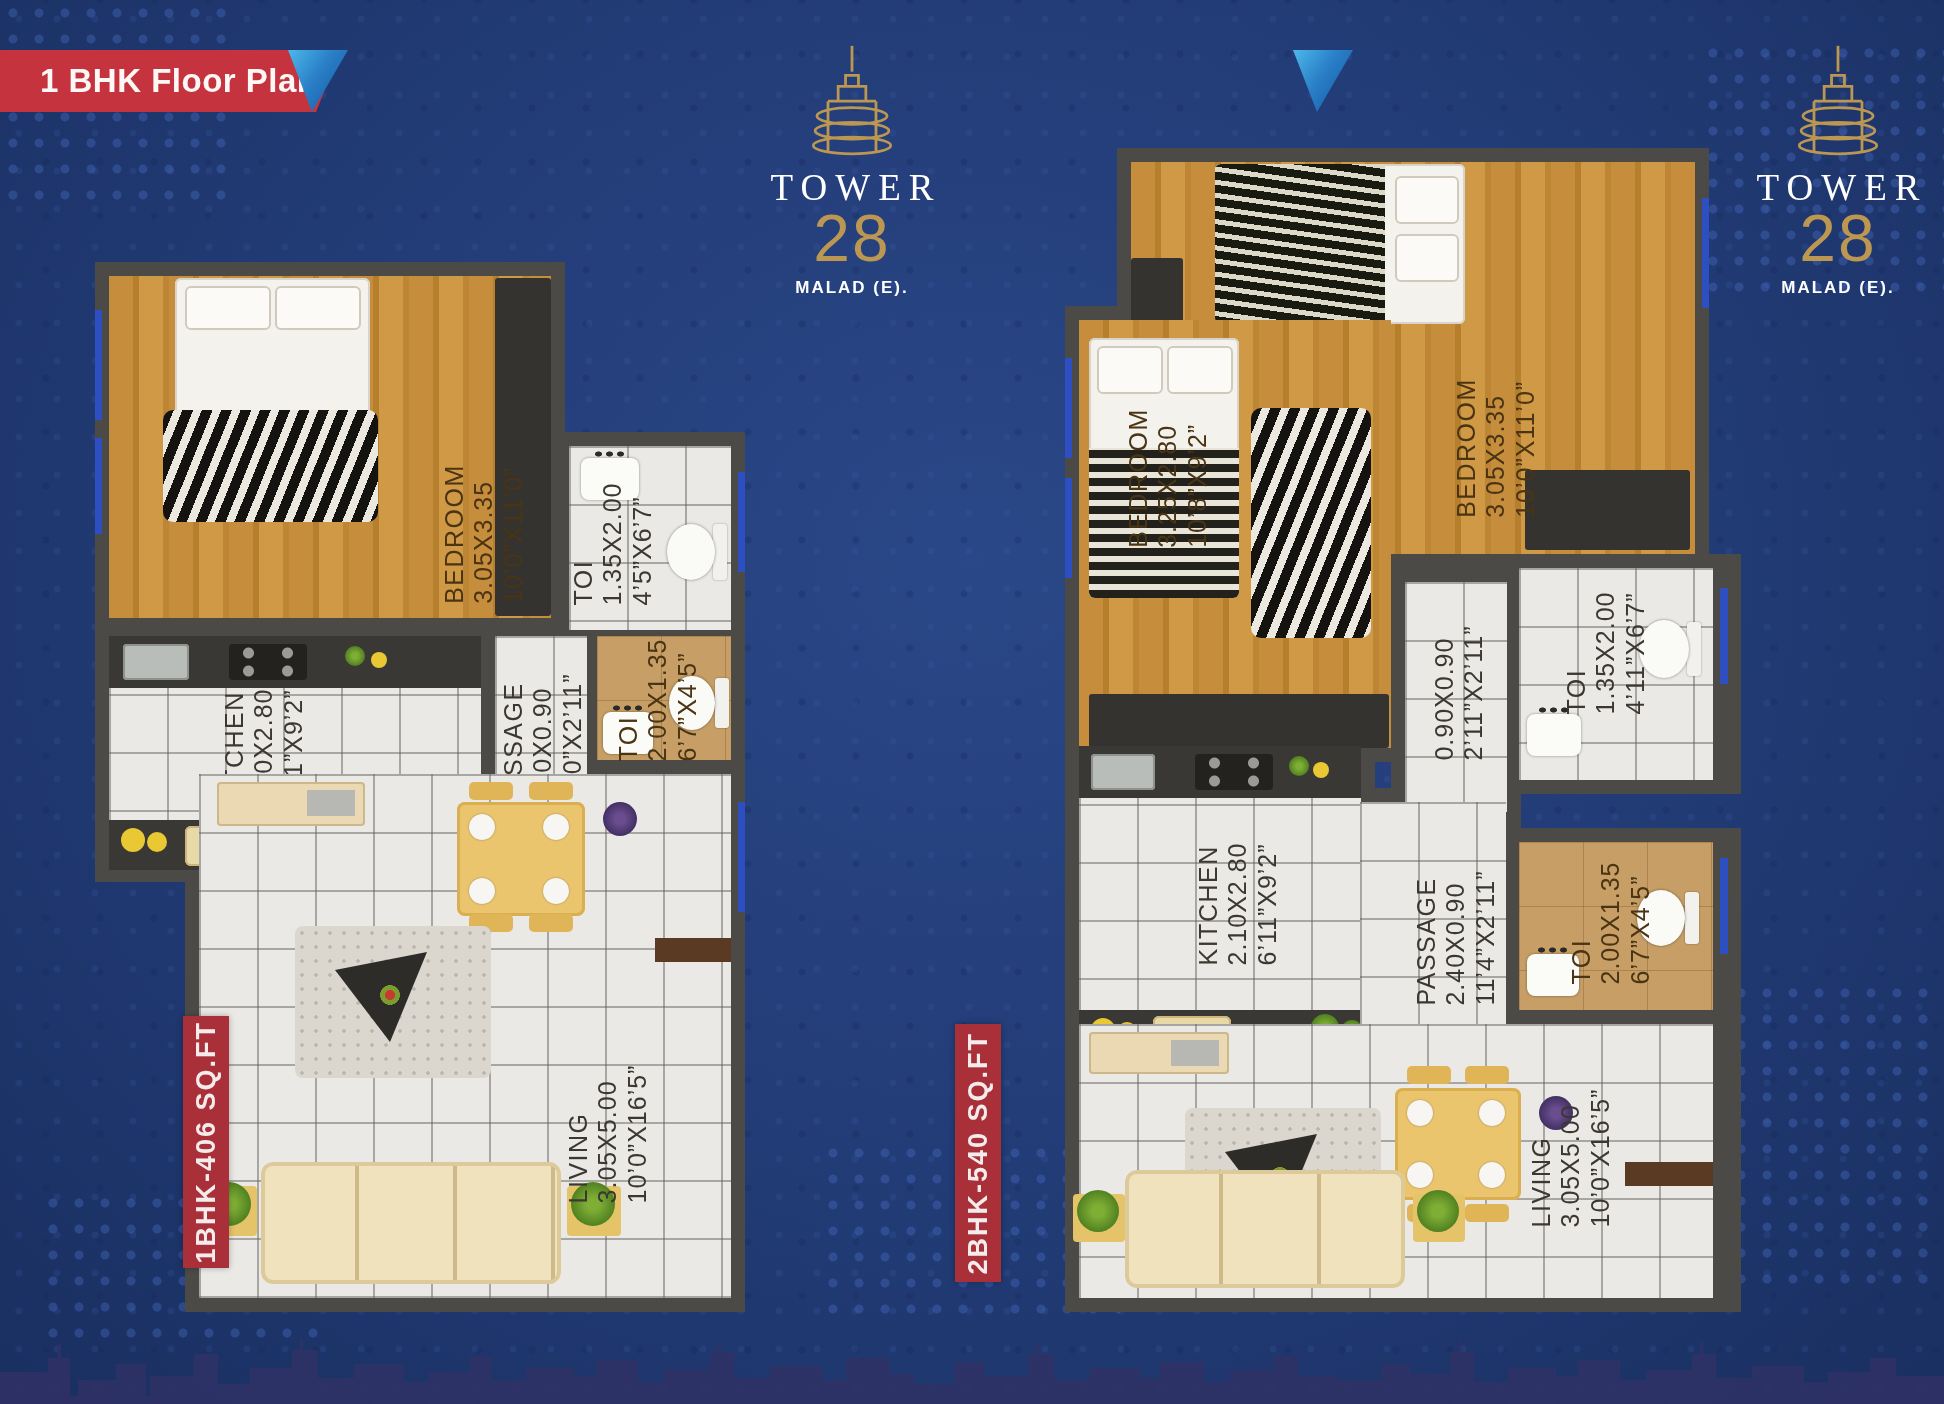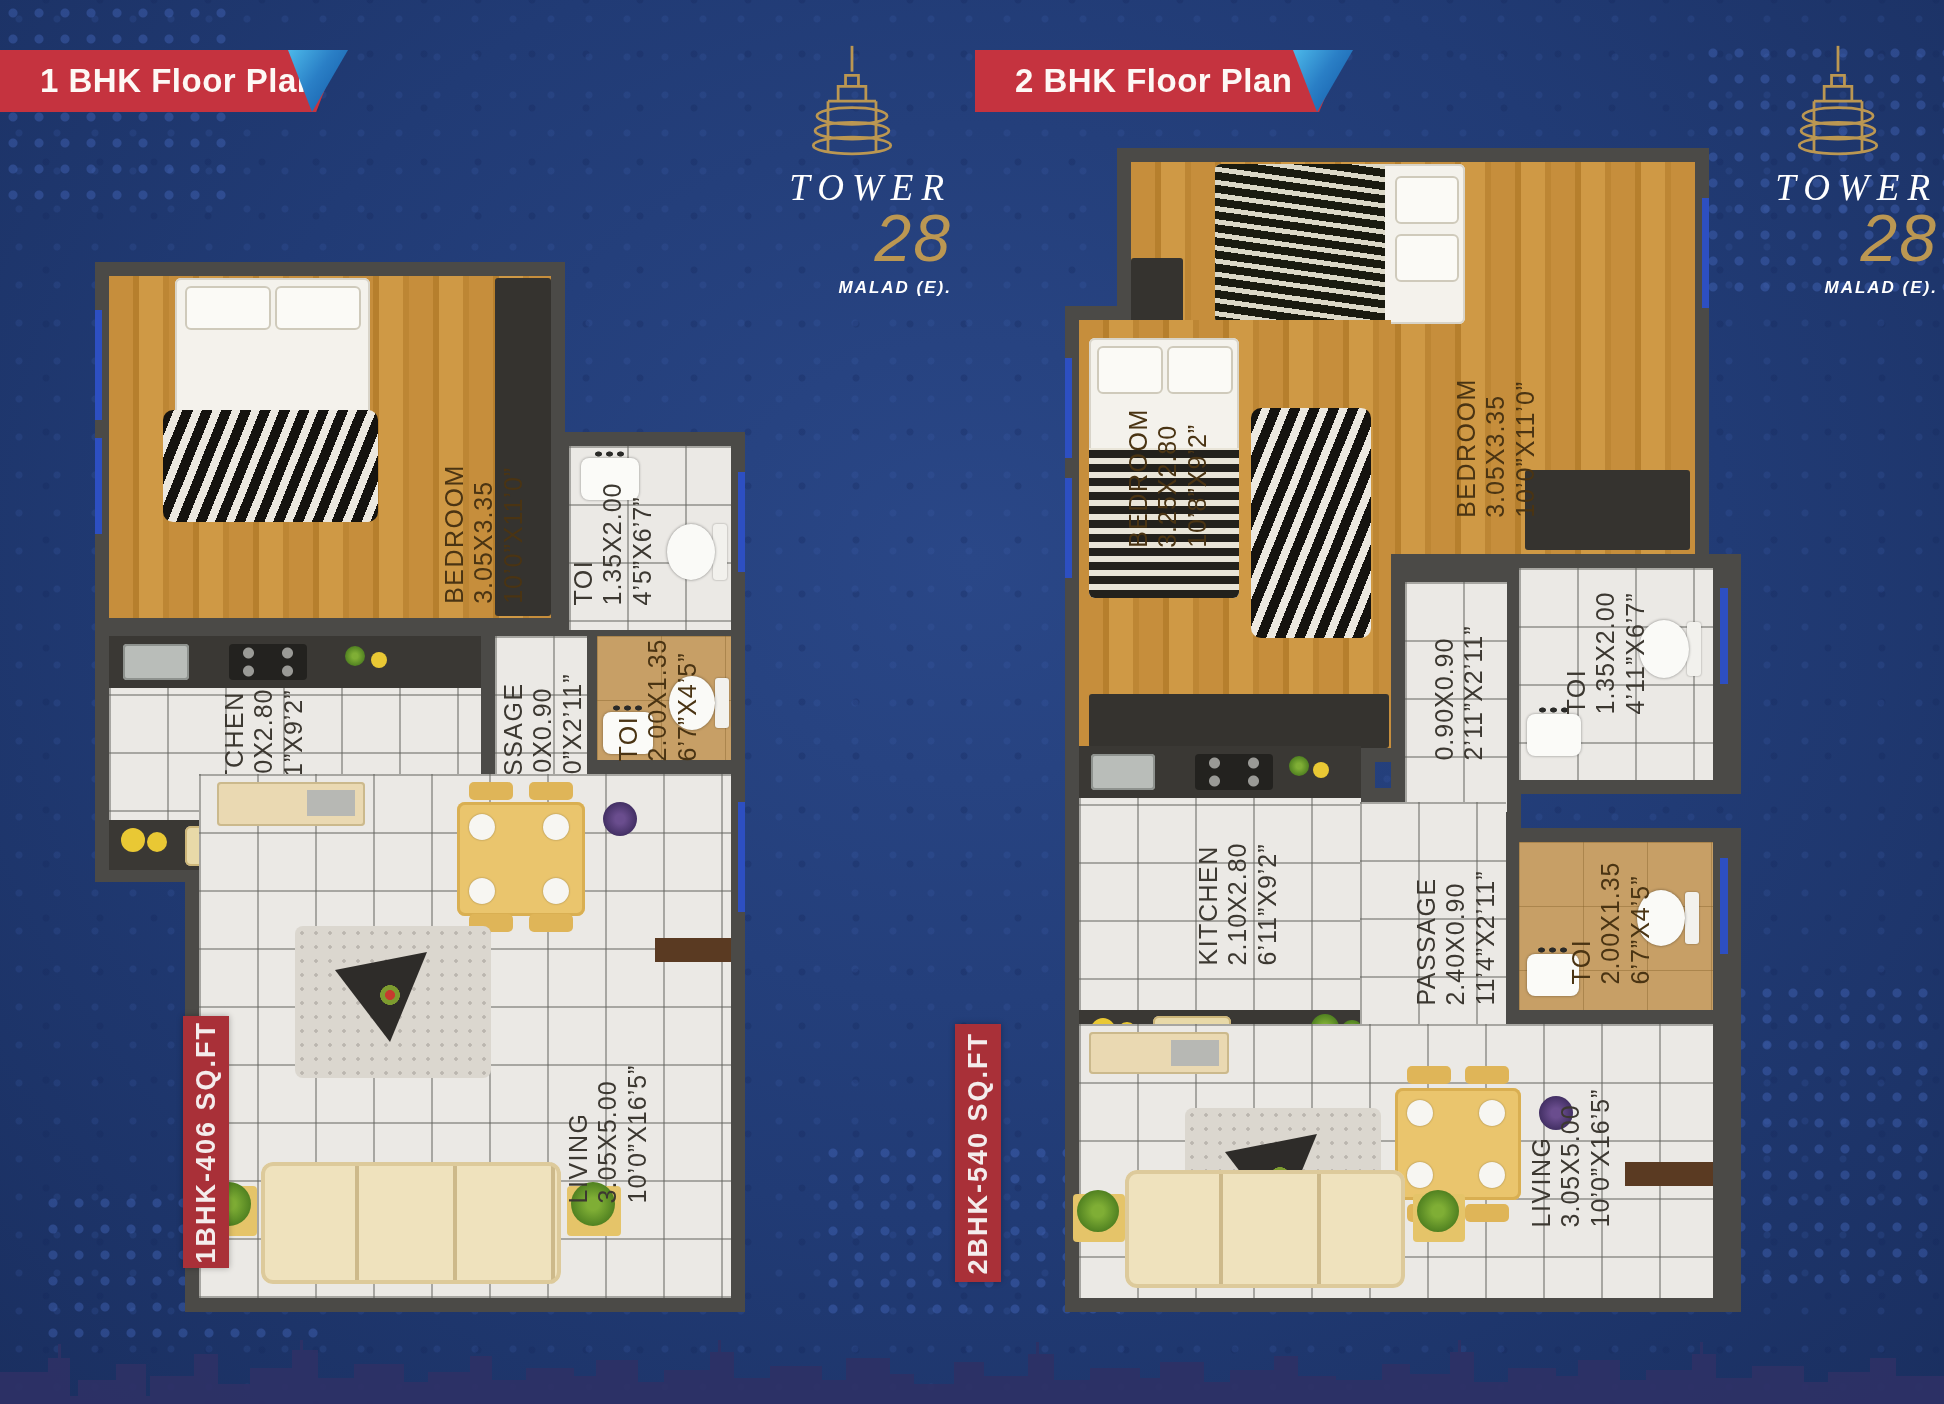--- a/index.html
+++ b/index.html
@@ -14,21 +14,21 @@
     background-image:radial-gradient(rgba(72,108,196,.38) 4px,transparent 5px);
     background-size:26px 26px;}
 
   .banner{position:absolute;height:62px;background:#c5333f;display:flex;align-items:center;
     padding-left:40px;clip-path:polygon(0 0,100% 0,93% 100%,0 100%);}
   .banner span{color:#fdf8f5;font-weight:bold;font-size:33px;letter-spacing:.5px;}
   .banner-arrow{position:absolute;width:60px;height:62px;
     background:linear-gradient(125deg,#4cb9ea 0%,#2a7fc6 45%,#155da9 90%);
     clip-path:polygon(0 0,100% 0,40% 100%);}
 
-  .logo{position:absolute;width:200px;text-align:right;font-style:italic;}
+  .logo{position:absolute;width:200px;text-align:center;}
   .logo svg{display:block;margin:0 auto;}
   .logo-tower{font-family:"Liberation Serif",serif;color:#ffffff;font-size:37px;
     letter-spacing:8px;padding-left:8px;margin-top:2px;}
   .logo-28{color:#bb9752;font-size:66px;line-height:.95;letter-spacing:2px;margin-top:-2px;}
   .logo-loc{color:#ffffff;font-weight:bold;font-size:17px;letter-spacing:2px;margin-top:8px;}
 
   .plan{position:absolute;}
   .wall{position:absolute;background:#4b4a47;}
   .tile{position:absolute;background-color:#ebe9e5;
     background-image:linear-gradient(rgba(100,100,95,.5) 1.5px,transparent 1.5px),
@@ -95,23 +95,20 @@
   <div class="dotpatch" style="left:0;top:0;width:240px;height:200px;"></div>
   <div class="dotpatch" style="left:1700px;top:40px;width:244px;height:260px;"></div>
   <div class="dotpatch" style="left:820px;top:1140px;width:300px;height:190px;"></div>
   <div class="dotpatch" style="left:1650px;top:980px;width:294px;height:320px;"></div>
   <div class="dotpatch" style="left:40px;top:1190px;width:280px;height:150px;"></div>
 
   <div class="banner" style="left:0;top:50px;width:300px;">
     <span>1 BHK Floor Plan</span>
   </div>
   <div class="banner-arrow" style="left:288px;top:50px;"></div>
-  <div class="banner" style="left:975px;top:50px;width:330px;">
-    <span>2 BHK Floor Plan</span>
-  </div>
   <div class="banner-arrow" style="left:1293px;top:50px;"></div>
 
   <div class="logo" style="left:752px;top:44px;">
     <svg width="120" height="120" viewBox="0 0 120 130">
       <g fill="none" stroke="#bb9752" stroke-width="3">
         <line x1="60" y1="2" x2="60" y2="30"></line>
         <path d="M53 46 V34 h14 v12"></path>
         <path d="M45 62 V46 h30 v16"></path>
         <path d="M34 62 h52 M34 62 v56 M86 62 v56"></path>
         <ellipse cx="60" cy="78" rx="38" ry="9"></ellipse>

